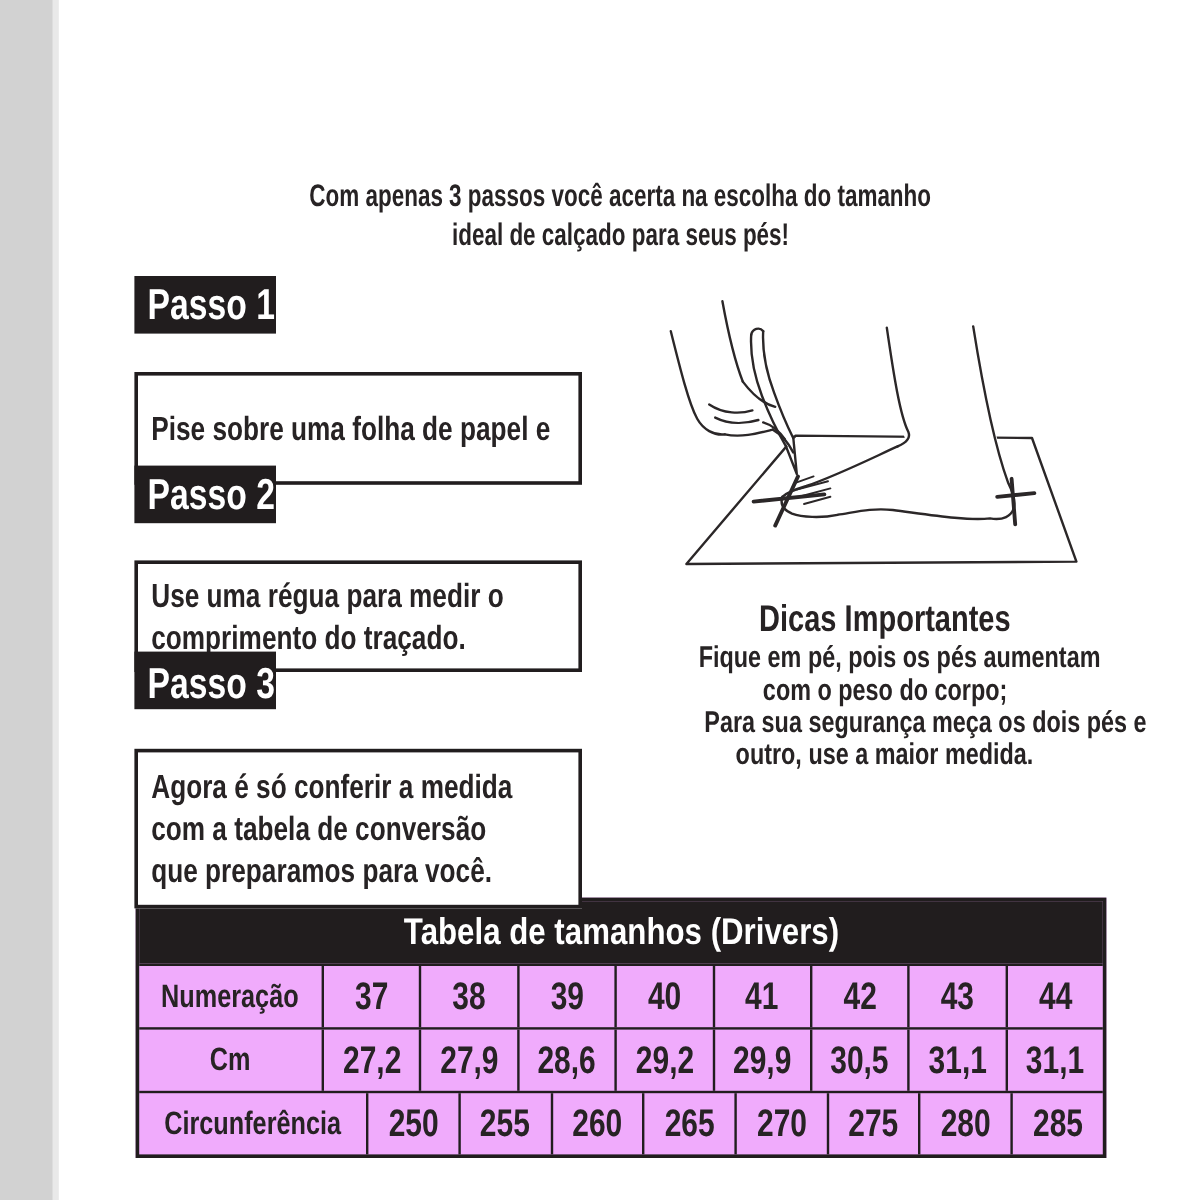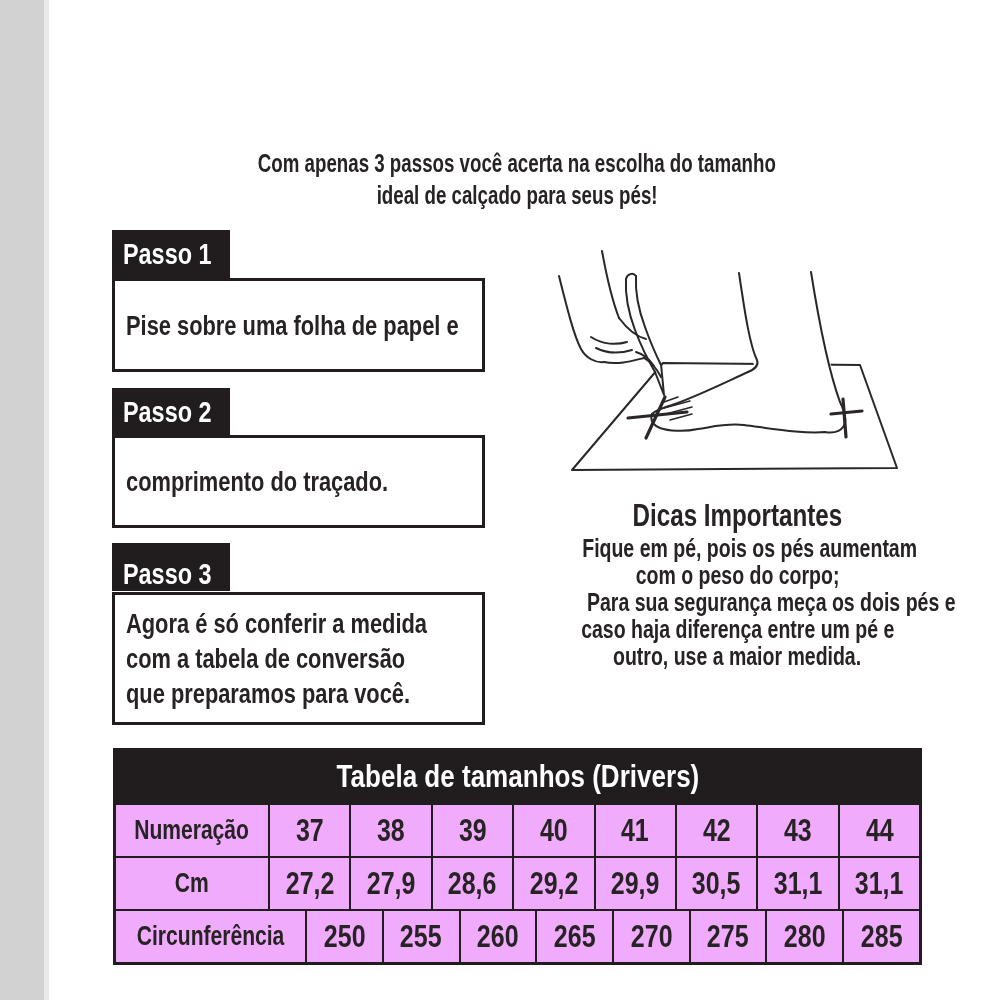--- a/index.html
+++ b/index.html
@@ -13,25 +13,25 @@
   
   .cond{display:inline-block;transform:scaleX(0.78);transform-origin:50% 50%;white-space:nowrap;}
   .cond-l{transform-origin:0 50%;}
   .cond-intro{transform:scaleX(0.72);}
   .cond-wide{transform:scaleX(0.84);}
 
   .intro{position:absolute;left:47px;top:147px;width:940px;text-align:center;
          font-size:26px;font-weight:700;line-height:32px;}
 
   .step-label{position:absolute;left:112px;width:118px;height:48px;background:#211d1e;color:#ffffff;
-              font-size:30px;font-weight:700;display:flex;align-items:center;
+              font-size:36px;font-weight:700;display:flex;align-items:center;
               padding-left:11px;box-sizing:border-box;z-index:2;}
   .step-box{position:absolute;left:112px;width:373px;border:3px solid #211d1e;box-sizing:border-box;
             background:#fff;display:flex;flex-direction:column;justify-content:center;
-            padding-left:11px;font-size:28px;font-weight:700;line-height:35px;z-index:1;}
+            padding-left:11px;font-size:28px;font-weight:700;line-height:35px;z-index:1;margin-top:32px;}
   #step1-label{top:230px;} #step1-box{top:278px;height:94px;}
   #step2-label{top:388px;} #step2-box{top:435px;height:93px;}
   #step3-label{top:543px;align-items:flex-end;} #step3-box{top:592px;height:133px;}
 
   .illustration{position:absolute;left:540px;top:248px;width:400px;height:242px;}
 
   .tips{position:absolute;left:535px;top:497px;width:405px;text-align:center;font-weight:700;}
   .tips-title{font-size:31px;line-height:38px;}
   .tips-line{font-size:25px;line-height:27px;}
 
@@ -61,20 +61,21 @@
     <span class="cond cond-l">Passo 1</span>
   </div>
   <div class="step-box" id="step1-box">
     <div><span class="cond cond-l">Pise sobre uma folha de papel e</span></div>
   </div>
 
   <div class="step-label" id="step2-label">
     <span class="cond cond-l">Passo 2</span>
   </div>
   <div class="step-box" id="step2-box">
+    <div><span class="cond cond-l">Use uma régua para medir o</span></div>
     <div><span class="cond cond-l">comprimento do traçado.</span></div>
   </div>
 
   <div class="step-label" id="step3-label">
     <span class="cond cond-l">Passo 3</span>
   </div>
   <div class="step-box" id="step3-box">
     <div><span class="cond cond-l">Agora é só conferir a medida</span></div>
     <div><span class="cond cond-l">com a tabela de conversão</span></div>
     <div><span class="cond cond-l">que preparamos para você.</span></div>
@@ -125,21 +126,20 @@
         </g>
       </g>
     </svg>
   </div>
 
   <div class="tips">
     <div class="tips-title"><span class="cond">Dicas Importantes</span></div>
     <div class="tips-line"><span class="cond">Fique em pé, pois os pés aumentam</span></div>
     <div class="tips-line"><span class="cond">com o peso do corpo;</span></div>
     <div class="tips-line"><span class="cond">Para sua segurança meça os dois pés e</span></div>
-    <div class="tips-line"><span class="cond">caso haja diferença entre um pé e</span></div>
     <div class="tips-line"><span class="cond">outro, use a maior medida.</span></div>
   </div>
 
   <div class="size-table">
     <div class="t-header">
       <span class="cond cond-wide">Tabela de tamanhos (Drivers)</span>
     </div>
     <div class="t-row">
       <div class="t-cell lbl">
           <span class="cond">Numeração</span>

